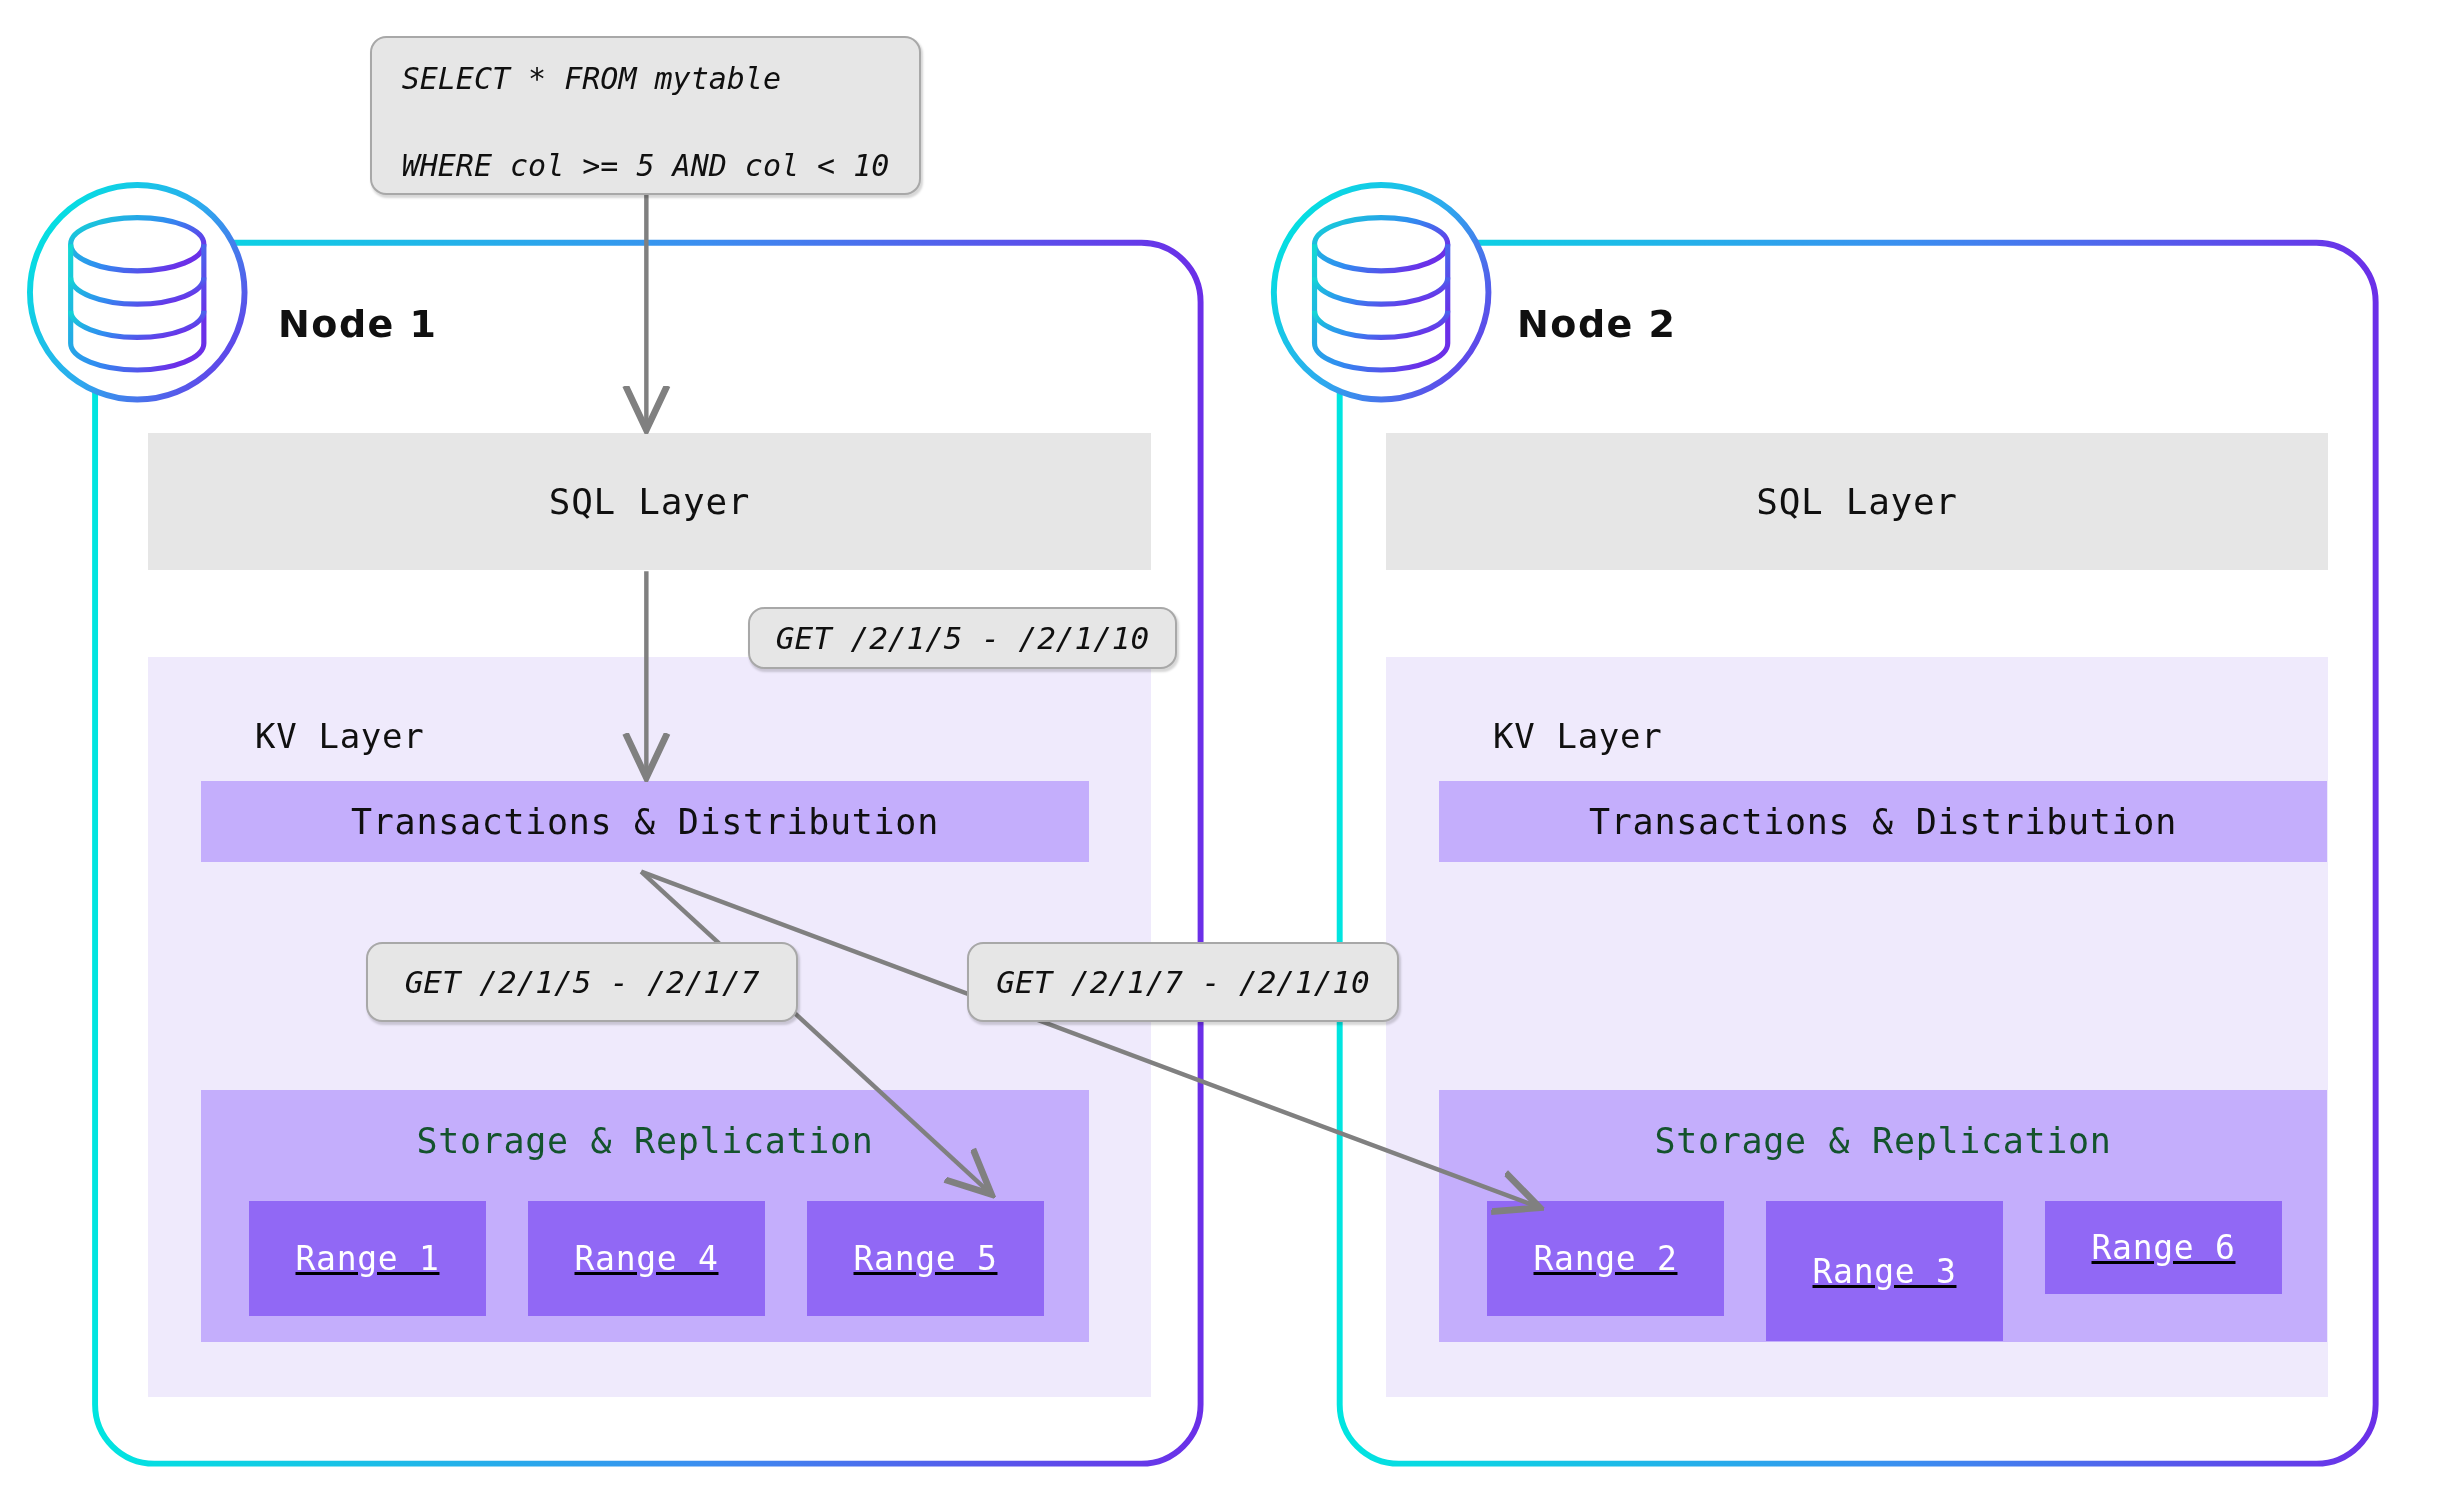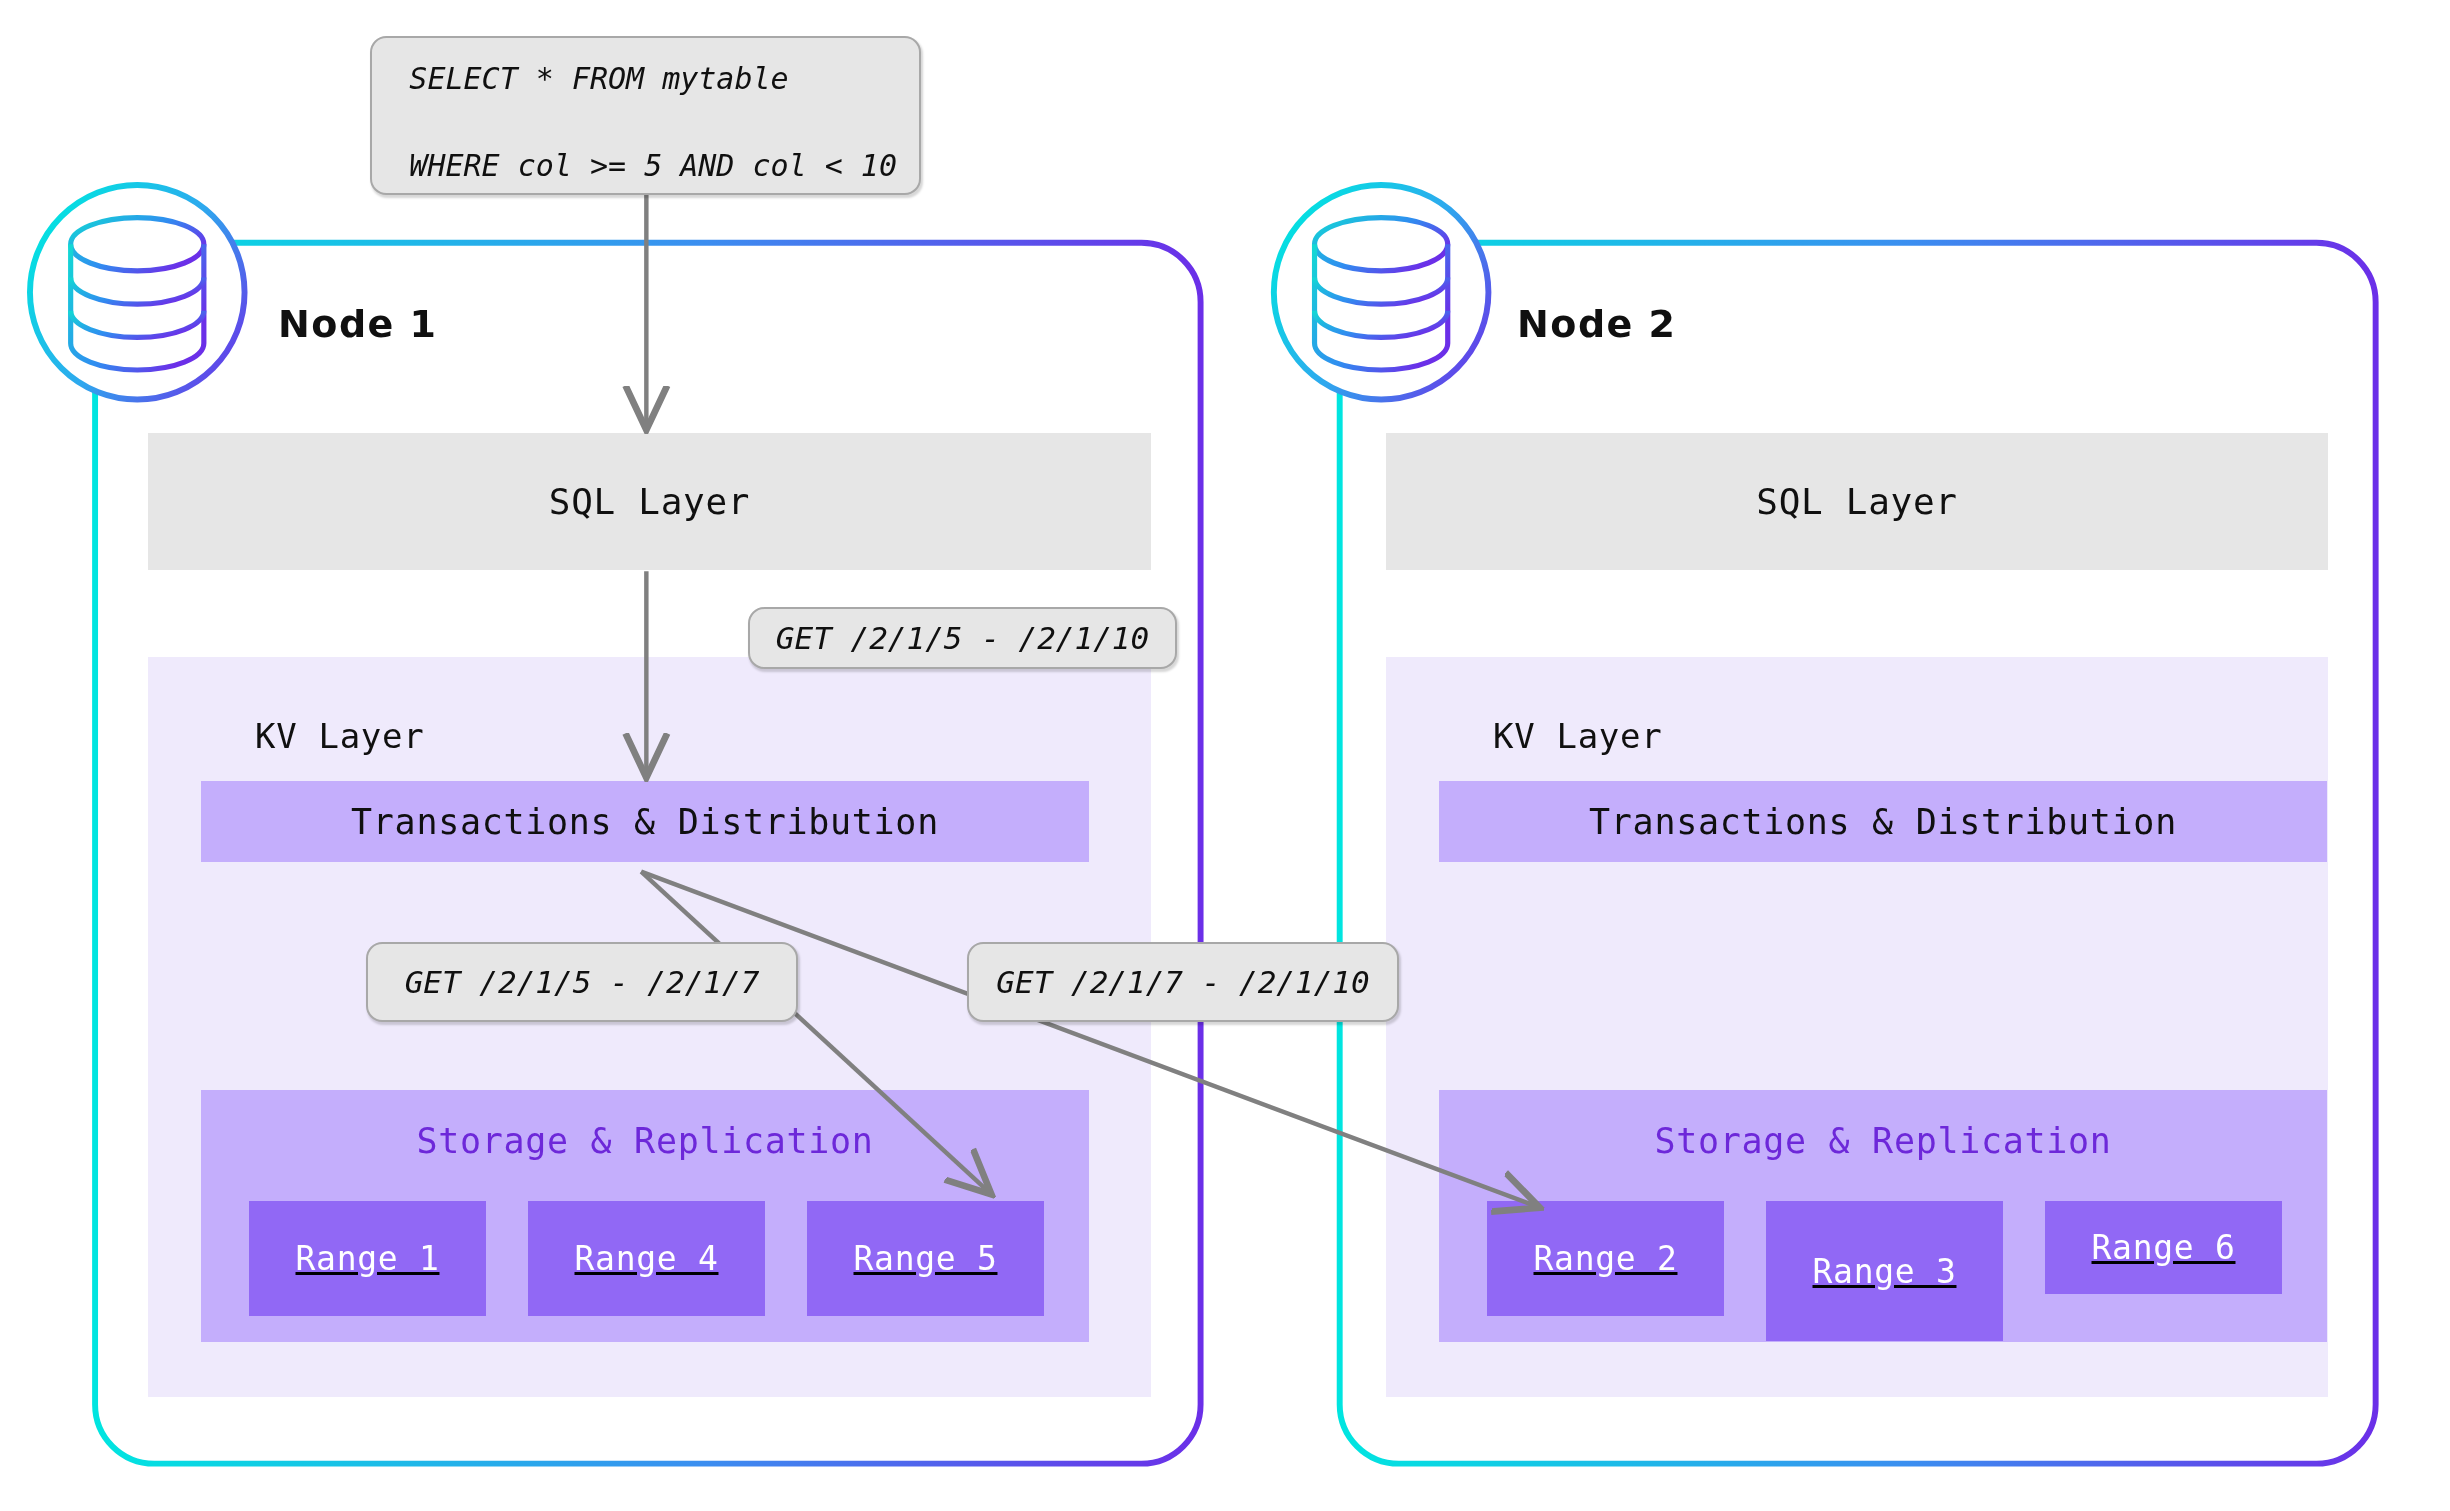--- a/index.html
+++ b/index.html
@@ -57,21 +57,21 @@
     font-size:35px;color:#101010;letter-spacing:0.7px;white-space:nowrap;
   }
 
   .storage-band{
     position:absolute;background:#c4aefc;
   }
   .storage-title{
     position:absolute;left:0;right:0;
     text-align:center;
     font-family:"DejaVu Sans Mono", monospace;
-    font-size:35px;color:#6d28d9;letter-spacing:0.7px;
+    font-size:35px;color:#14532d;letter-spacing:0.7px;
   }
   .range-box{
     position:absolute;background:#9168f5;
     display:flex;align-items:center;justify-content:center;text-decoration:underline;
   }
   .range-box span{
     font-family:"DejaVu Sans Mono", monospace;
     font-size:33px;color:#ffffff;letter-spacing:0.7px;white-space:nowrap;
   }
 
@@ -85,21 +85,21 @@
     display:flex;align-items:center;justify-content:center;
     box-sizing:border-box;
   }
   .bubble span{
     font-family:"DejaVu Sans Mono", monospace;
     font-style:italic;
     font-size:31px;color:#101010;
     white-space:pre;letter-spacing:0px;
   }
   .bubble.query{
-    align-items:flex-start;justify-content:flex-end;
+    align-items:flex-start;justify-content:center;
     padding:19px 22px;
   }
   .bubble.query span{
     font-size:30px;line-height:1.45;display:block;
   }
 </style>
 </head>
 <body>
 
 <div id="stage">

